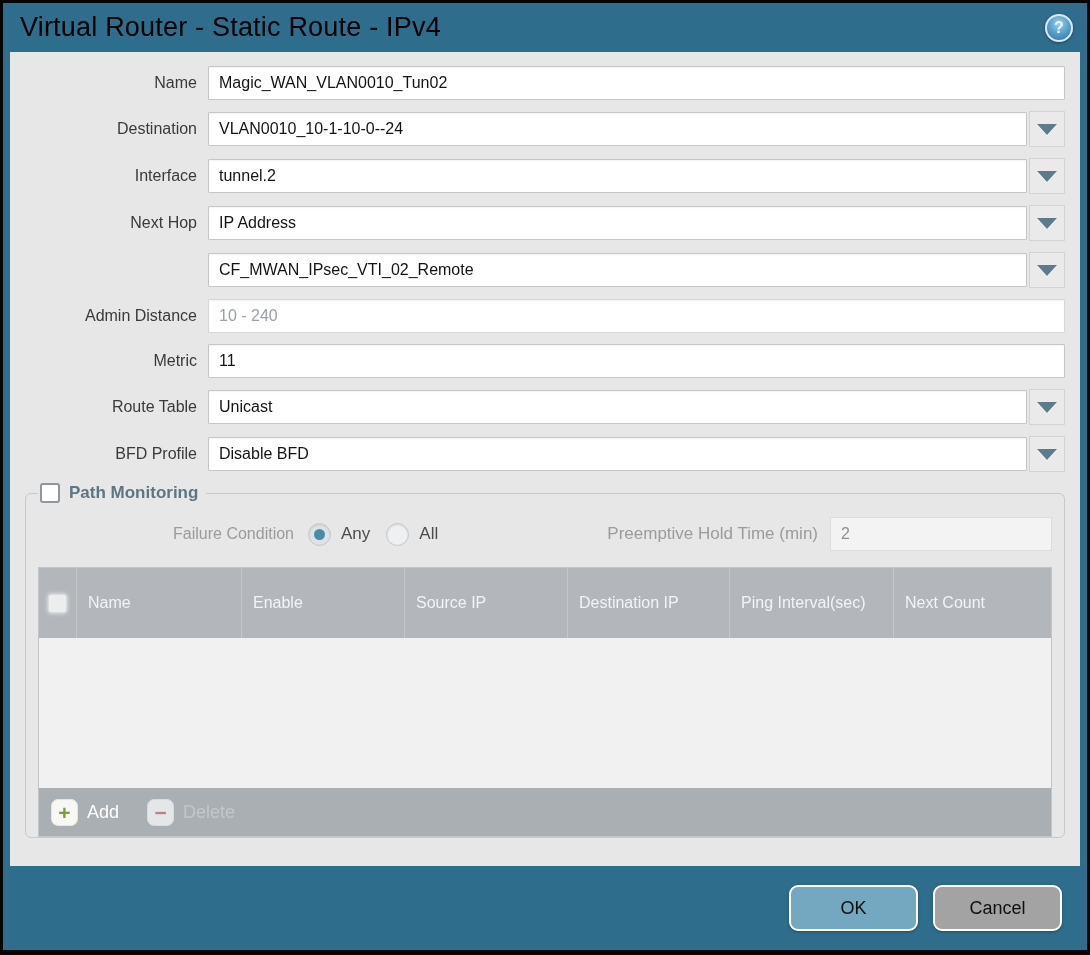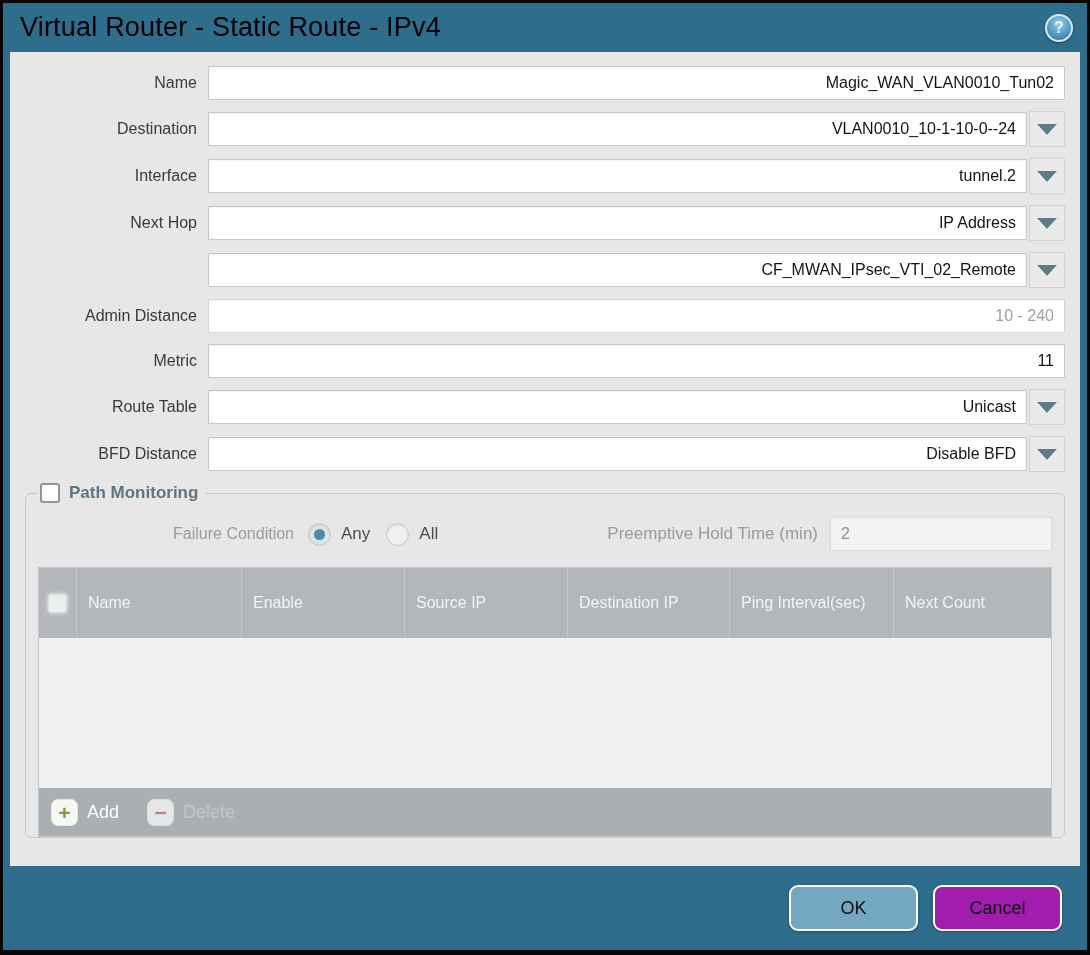--- a/index.html
+++ b/index.html
@@ -15,21 +15,21 @@
     color: #eaf4fa; font-weight: bold; font-size: 16px; display: flex; align-items: center; justify-content: center; cursor: pointer; }
 
   
   .content { margin: 0 7px; height: 814px; background: #e7e7e7; padding: 14px 15px 0 15px; overflow: hidden; }
 
   .row { display: flex; align-items: center; margin-bottom: 11px; }
   .flabel { flex: none; width: 183px; text-align: right; padding-right: 11px; color: #3a3a3a; font-size: 16px; }
   .fwrap { flex: 1; display: flex; align-items: center; }
   input.finput { flex: 1; height: 34px; min-width: 0; border: 1px solid #c6c6c6; background: #fff;
     font-family: "Liberation Sans", sans-serif; font-size: 16px; color: #141414; padding: 0 10px;
-    box-shadow: inset 0 1px 2px rgba(0,0,0,.05); border-radius: 1px; text-align: right; }
+    box-shadow: inset 0 1px 2px rgba(0,0,0,.05); border-radius: 1px; }
   input.finput::placeholder { color: #9aa2a8; }
   input.finput.dim { border-color: #d6d6d6; }
   .ddbtn { flex: none; width: 36px; height: 36px; margin-left: 2px; background: #eaeaea;
     border: 1px solid #d3d3d3; display: flex; align-items: center; justify-content: center; cursor: pointer; }
   .tri { width: 0; height: 0; border-left: 10px solid transparent; border-right: 10px solid transparent;
     border-top: 11px solid #5d7b89; filter: drop-shadow(0 1px 0 rgba(255,255,255,.7)); }
 
   
   fieldset.pm { margin-top: 3px; border: 1px solid #c9c9c9; border-radius: 6px; padding: 4px 12px 0 12px; }
   legend.pm-legend { display: flex; align-items: center; gap: 9px; padding: 0 8px 0 2px; margin-left: 0; }
@@ -69,21 +69,21 @@
   .tool-add .lbl { color: #ffffff; }
   .tool-del .ic { background: #e4e6e7; color: #b58484; border: 1px solid #d9dbdc; }
   .tool-del .lbl { color: #c3c7ca; }
 
   
   .footer { height: 84px; display: flex; align-items: center; justify-content: flex-end; gap: 15px; padding-right: 25px; }
   .btn { min-width: 129px; height: 46px; border-radius: 9px; border: 2px solid #ffffff;
     font-family: Liberation Sans, sans-serif; font-size: 18px; color: #101010; cursor: pointer;
     box-shadow: 0 1px 3px rgba(0,0,0,.3); }
   .btn-ok { background: #74a7c0; }
-  .btn-cancel { background: #a21caf; }
+  .btn-cancel { background: #a3a3a3; }
 </style>
 </head>
 <body>
 
 <div class="dialog">
 
   <div class="titlebar">
     <span class="title">Virtual Router - Static Route - IPv4</span>
     <div class="help">?</div>
   </div>
@@ -155,21 +155,21 @@
       <label class="flabel">Route Table</label>
       <div class="fwrap">
         <input class="finput" value="Unicast" style="">
         <div class="ddbtn">
             <div class="tri"></div>
           </div>
       </div>
     </div>
 
     <div class="row">
-      <label class="flabel">BFD Distance</label>
+      <label class="flabel">BFD Profile</label>
       <div class="fwrap">
         <input class="finput" value="Disable BFD" style="">
         <div class="ddbtn">
             <div class="tri"></div>
           </div>
       </div>
     </div>
 
     <fieldset class="pm">
       <legend class="pm-legend">

